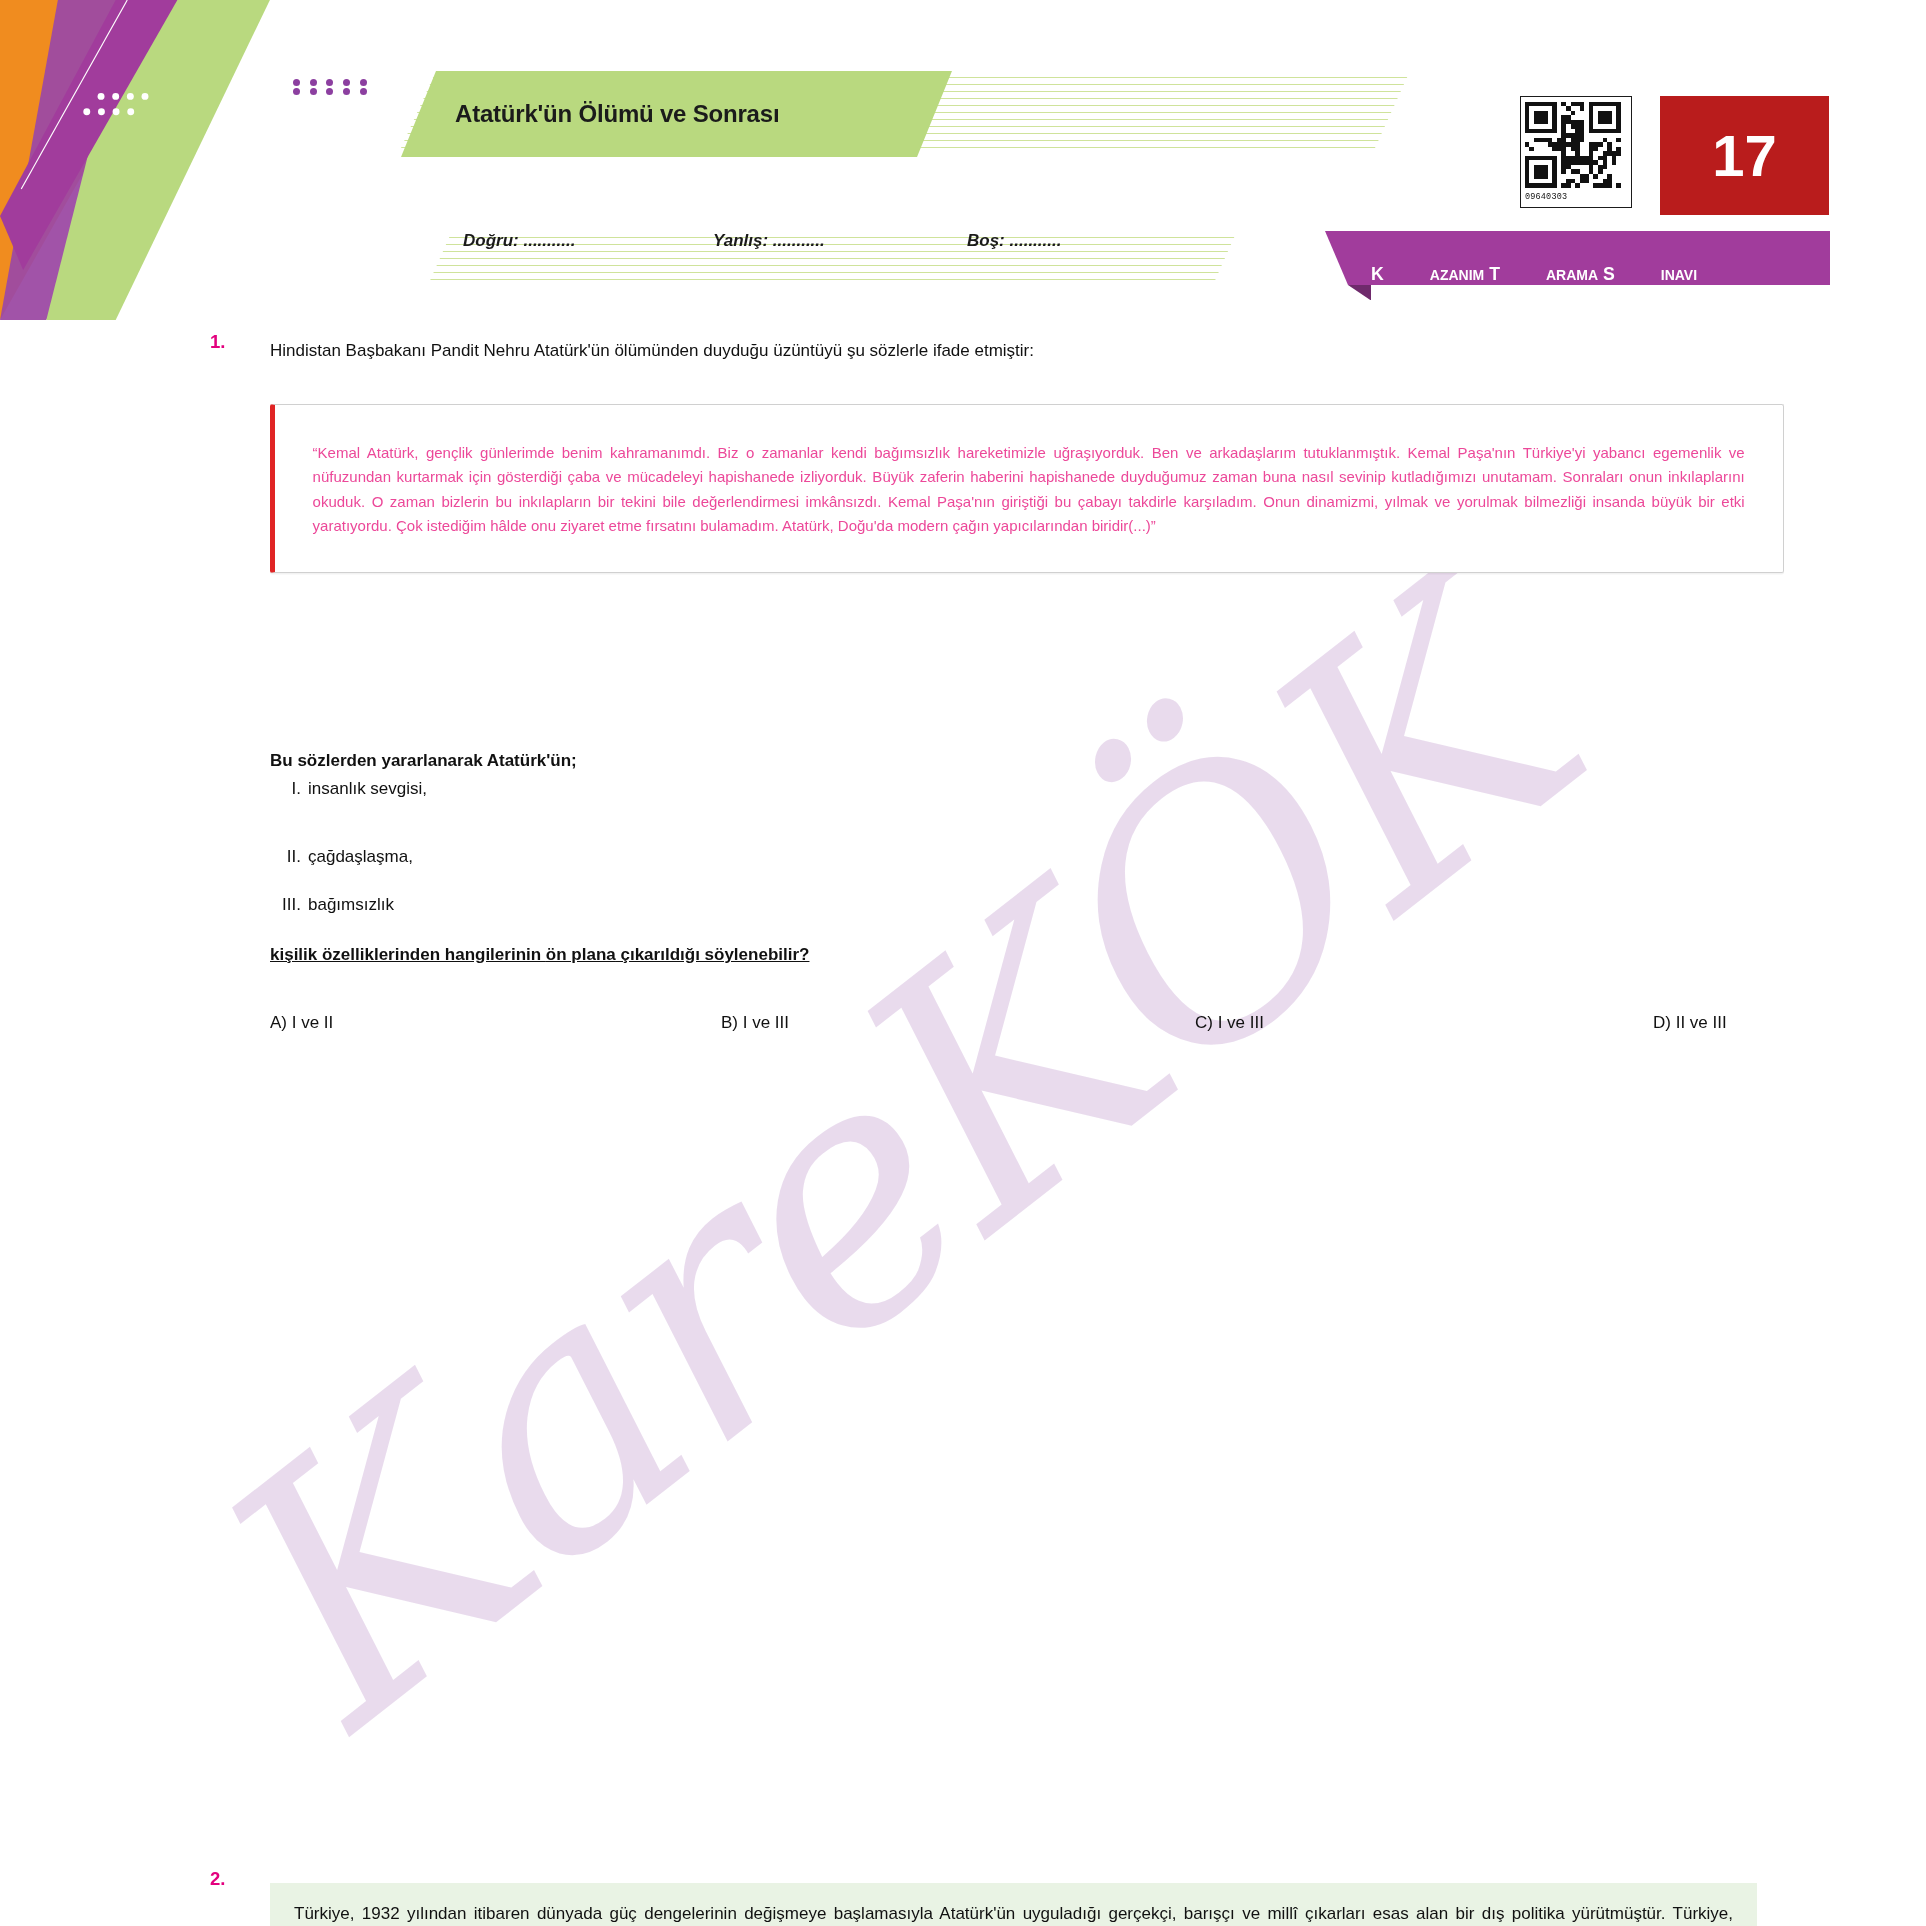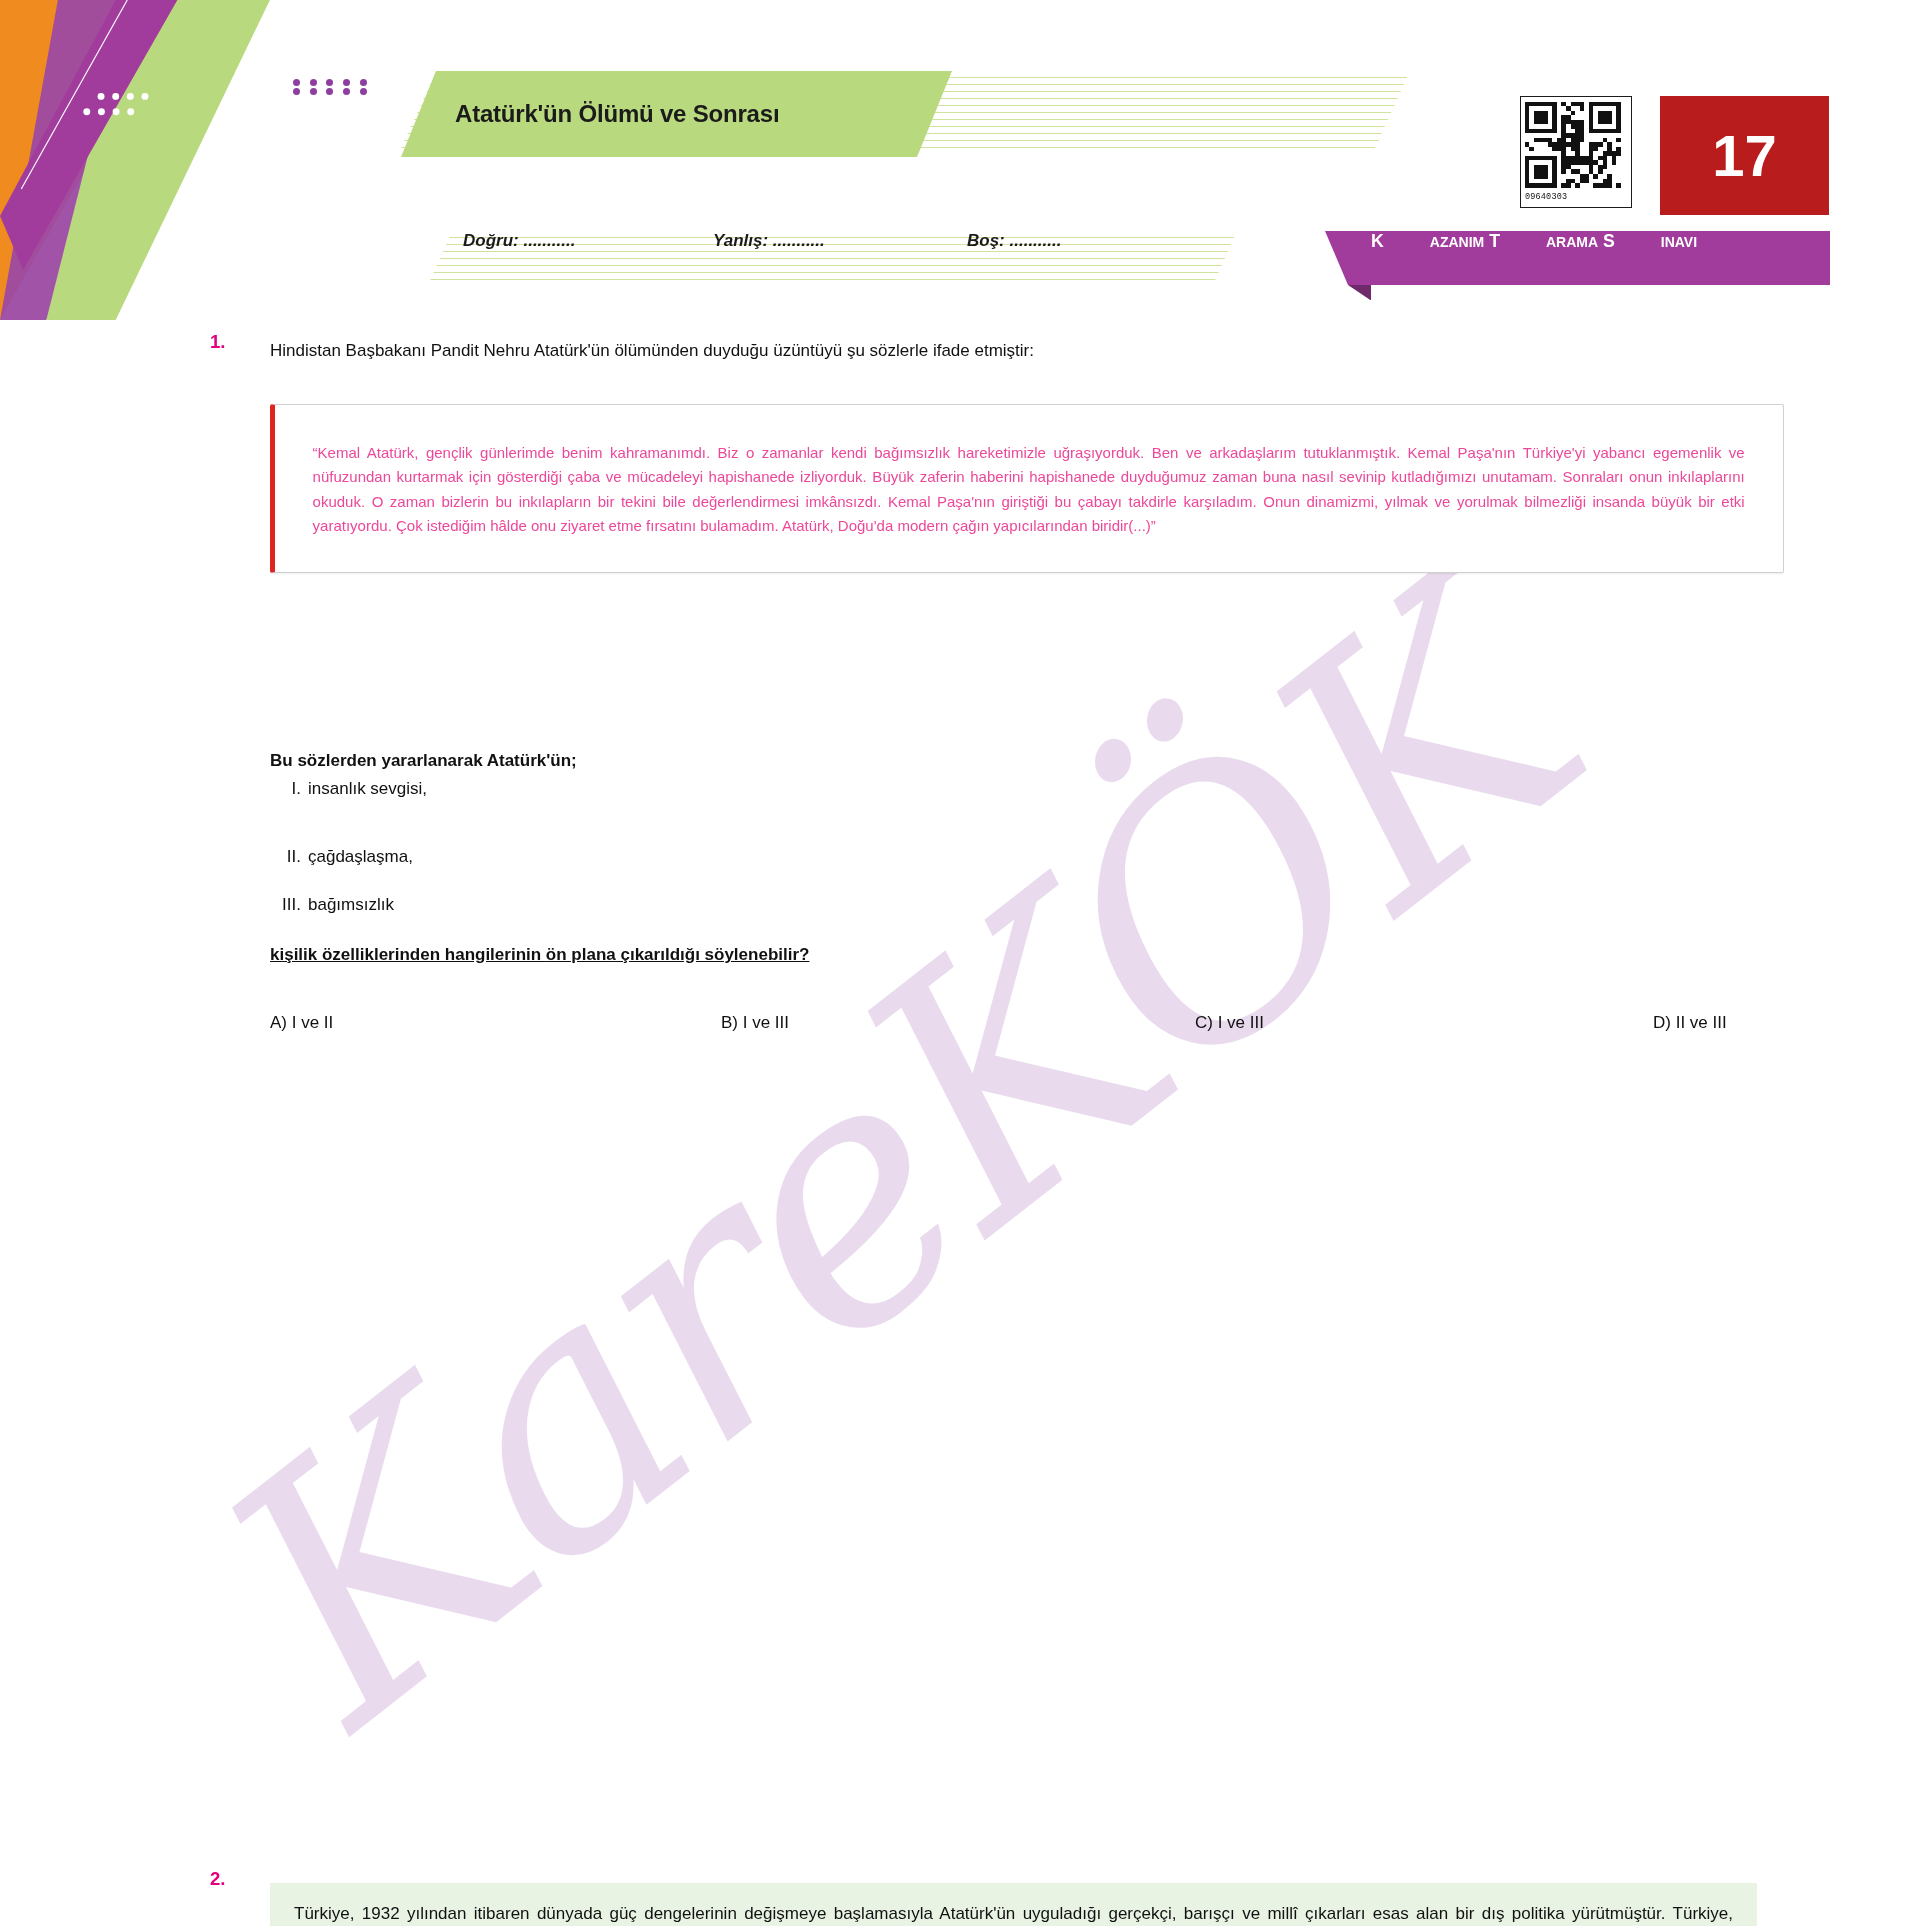--- a/index.html
+++ b/index.html
@@ -165,21 +165,21 @@
   
   .exam-ribbon {
     position: absolute;
     top: 231px;
     left: 1325px;
     width: 505px;
     height: 54px;
     background: #a13c9c;
     clip-path: polygon(0 0, 100% 0, 100% 100%, 23px 100%);
     display: flex;
-    align-items: flex-start;
+    align-items: flex-end;
   }
   .exam-ribbon span {
     margin-left: 46px;
     font-size: 17.7px;
     font-weight: bold;
     color: #ffffff;
     white-space: nowrap;
   }
   .exam-ribbon .sc { font-size: 14px; }
   .exam-ribbon-shadow {

